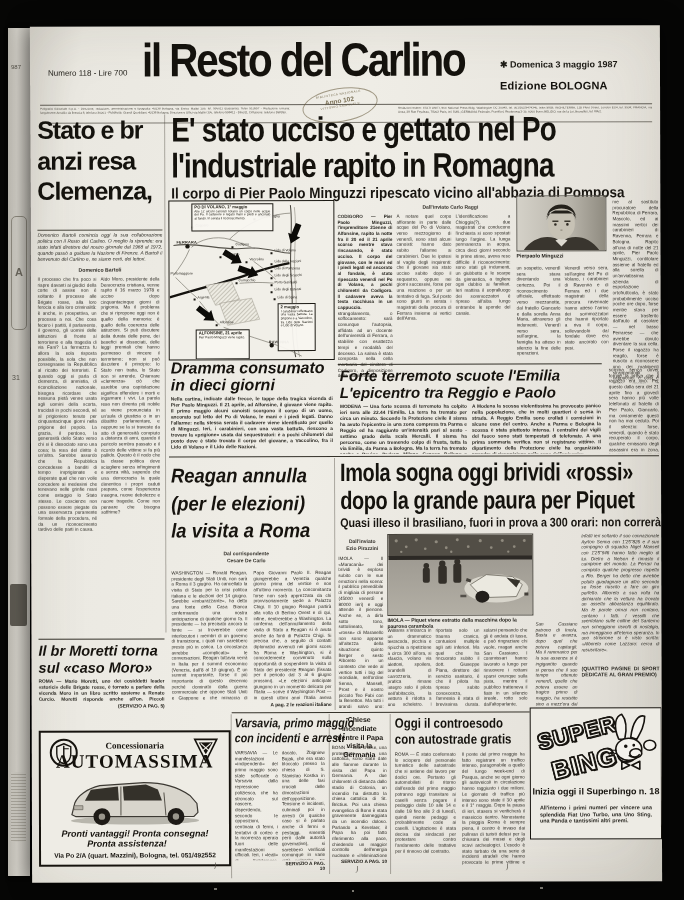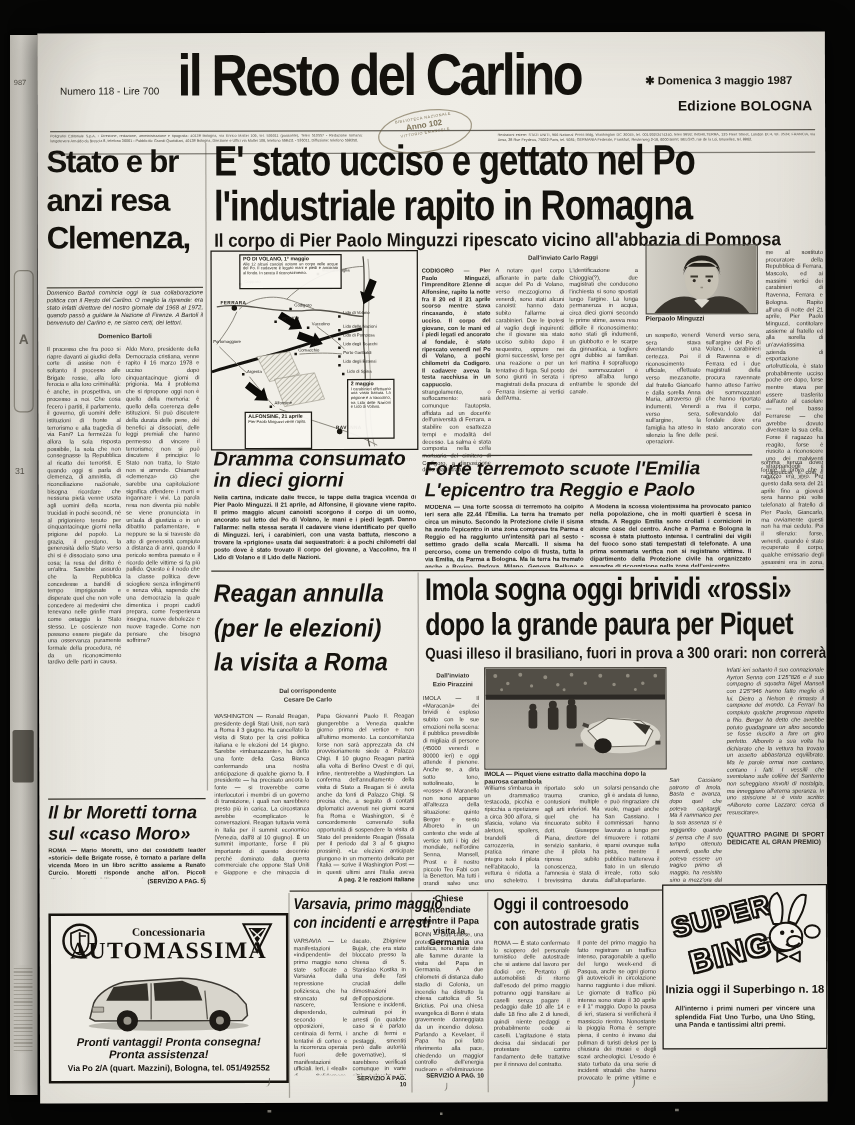--- a/index.html
+++ b/index.html
@@ -49,25 +49,25 @@
 </div>
 
 <div class="speck" style="left:214px;top:888px;width:3px;height:2px;"></div>
 <div class="speck" style="left:352px;top:890px;width:2px;height:2px;"></div>
 <div class="speck" style="left:540px;top:887px;width:3px;height:2px;"></div>
 
 <div class="page">
 
   <div class="abs" style="left:18px;top:42px;font-size:8px;color:#23211b;">Numero 118 - Lire 700</div>
   <div class="abs masthead-title" style="left:112px;top:6px;">il Resto del Carlino</div>
-  <div class="abs" style="left:470px;top:34px;width:150px;text-align:center;font-size:9px;font-weight:bold;color:#1c1a14;">
+  <div class="abs" style="left:470px;top:34px;width:150px;text-align:left;font-size:9px;font-weight:bold;color:#1c1a14;">
     <span>✱</span>
     <span>Domenica 3 maggio 1987</span>
   </div>
-  <div class="abs" style="left:470px;top:54px;width:150px;text-align:right;font-size:11px;font-weight:bold;color:#14120d;letter-spacing:.2px;">Edizione BOLOGNA</div>
+  <div class="abs" style="left:470px;top:54px;width:150px;text-align:left;font-size:11px;font-weight:bold;color:#14120d;letter-spacing:.2px;">Edizione BOLOGNA</div>
 
   <div class="rule" style="left:10px;top:78px;width:612px;opacity:.75;"></div>
   <div class="abs imprint" style="left:10px;top:81px;width:250px;height:13px;">Poligrafici Editoriale S.p.A. - Direzione, redazione, amministrazione e tipografia: 40138 Bologna, via Enrico Mattei 106, tel. 536011 (passante), Telex 510557 - Redazione romana: lungotevere Arnaldo da Brescia 8, telefono 36061 - Pubblicità: Grandi Quotidiani, 40138 Bologna, Direzione e Uffici via Mattei 106, telefono 598411 - 536011. Diffusione: telefono 598350.</div>
   <div class="abs imprint" style="left:368px;top:81px;width:254px;height:13px;">Redazioni estere: STATI UNITI, 966 National Press Bldg, Washington DC 20045, tel. 001/202/3474340, telex 9893; INGHILTERRA, 135 Fleet Street, London EC4, tel. 3534; FRANCIA, via Ansa, 28 Rue Feydeau, 75002 Paris, tel. 5081; GERMANIA Federale, Frankfurt, Reuterweg 2-16, 6000 Bonn; BELGIO, rue de la Loi, Bruxelles, tel. 8862.</div>
   <div class="rule" style="left:10px;top:96px;width:612px;opacity:.6;"></div>
 
   <div class="stamp" style="left:272px;top:62px;">
     <div style="font-size:3px;margin-top:3px;letter-spacing:.5px;">BIBLIOTECA NAZIONALE</div>
     <div style="font-size:6.5px;font-weight:bold;margin-top:1px;">Anno 102</div>
     <div style="font-size:3px;letter-spacing:.5px;">VITTORIO EMANUELE</div>

